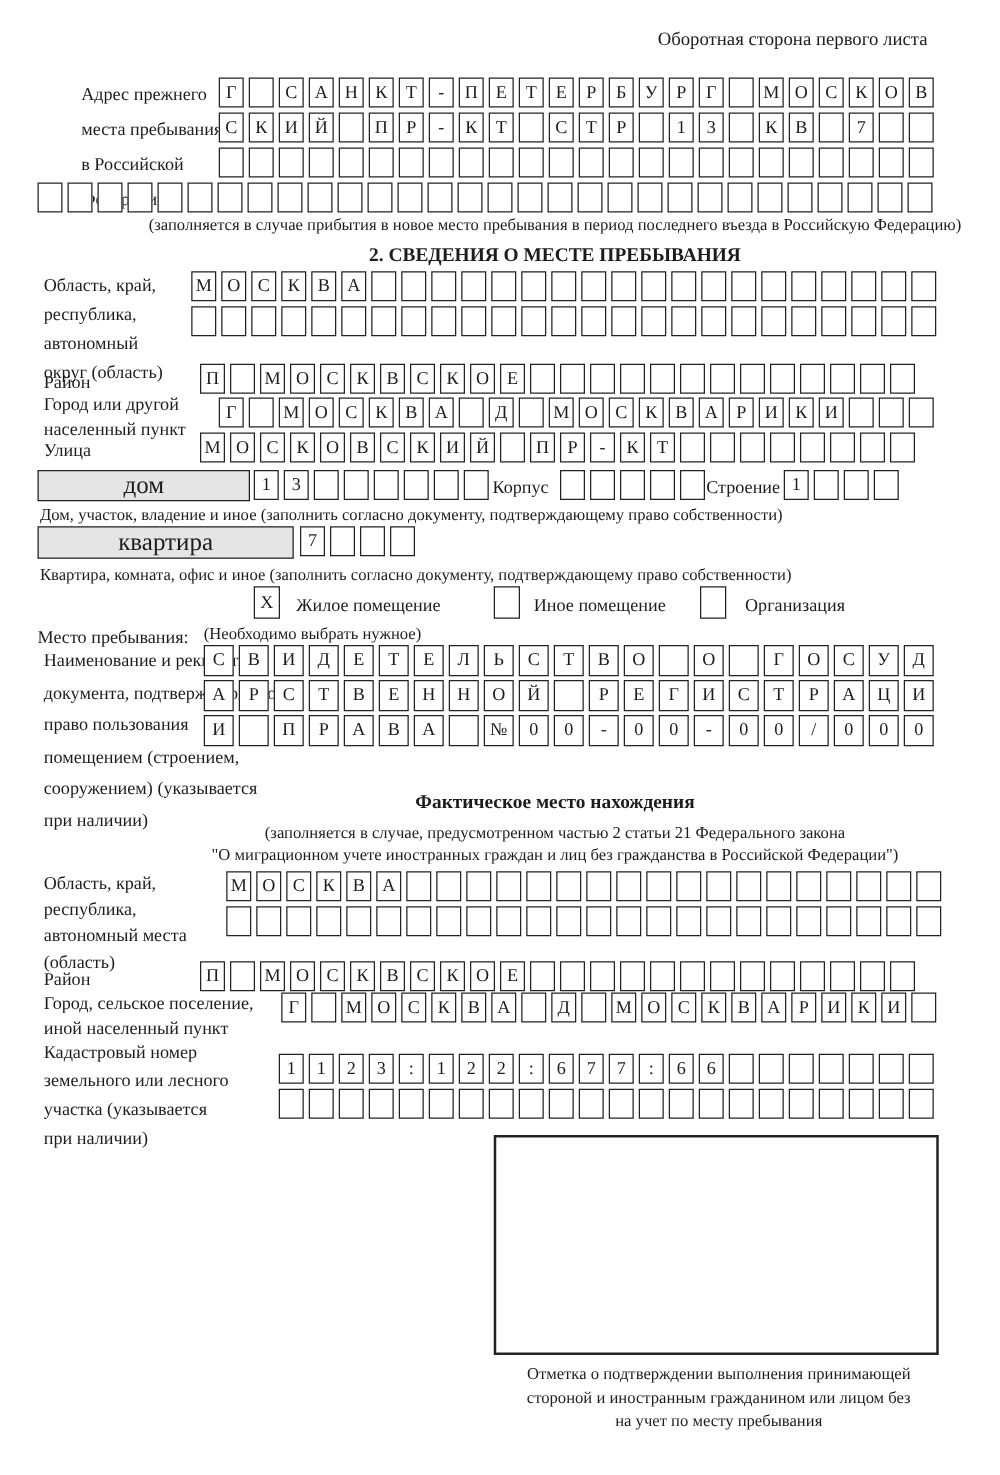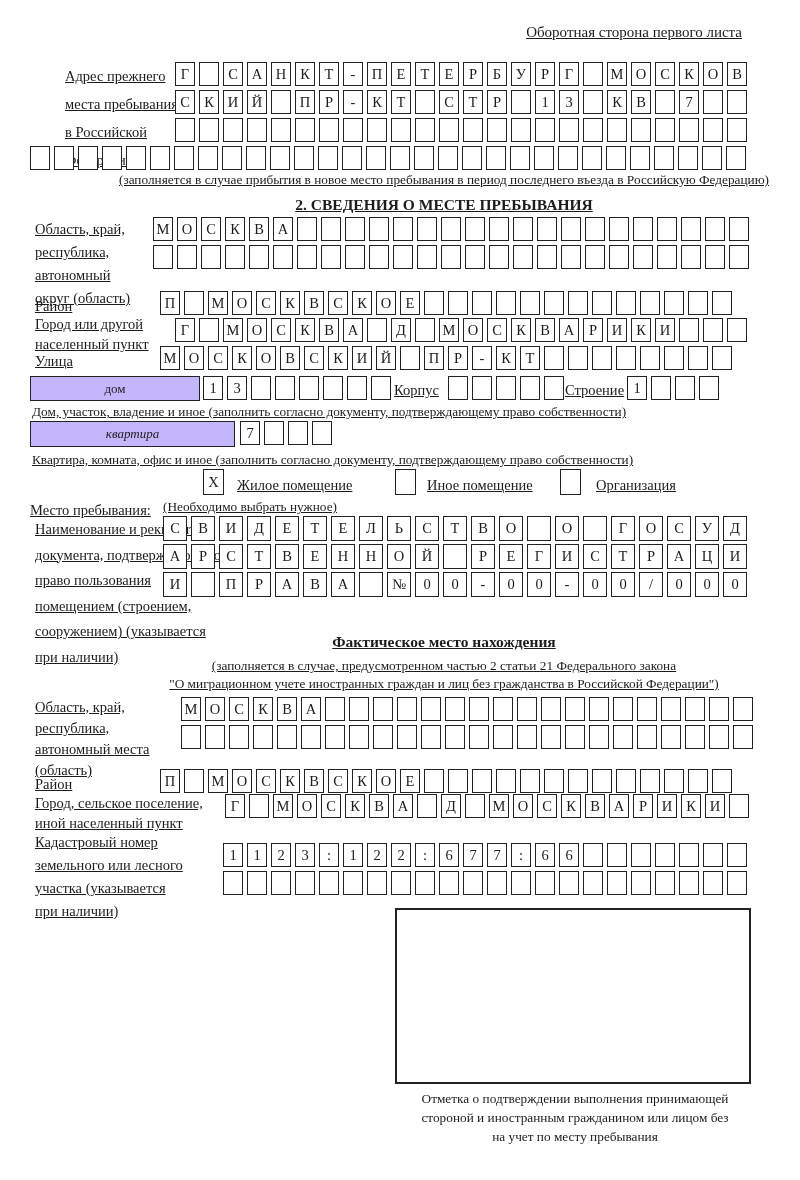--- a/index.html
+++ b/index.html
@@ -1,30 +1,30 @@
 <!DOCTYPE html>
 <html><head>
 <meta charset="utf-8">
 <style>
   html,body{margin:0;padding:0;background:#fff;}
   .page{position:relative;width:800px;height:1180px;background:#ffffff;overflow:hidden;
         font-family:"Liberation Serif","DejaVu Serif",serif;color:#1c1c1c;}
-  .abs{position:absolute;text-decoration:underline;}
+  .abs{position:absolute;}
   .hdr{font-size:15px;}
   .lbl{font-size:14.5px;line-height:24px;white-space:nowrap;}
   .note{font-size:13.3px;white-space:nowrap;}
   .title{font-weight:bold;font-size:15.5px;}
   .center{left:0;width:800px;text-align:center;padding-left:44px;}
   .cellrow{position:absolute;display:flex;gap:4px;}
   .cell{flex:0 0 auto;width:20px;height:24px;box-sizing:border-box;border:1.6px solid #222;
         background:#fff;display:flex;align-items:center;justify-content:center;
         font-size:14.5px;line-height:1;}
   .wide .cell{width:24px;height:25px;}
-  .wbox{position:absolute;box-sizing:border-box;border:1.6px solid #222;background:#c4b5fd;
-        display:flex;align-items:center;justify-content:center;font-size:13px;}
+  .wbox{position:absolute;box-sizing:border-box;border:1.6px solid #222;background:#e5e5e5;
+        display:flex;align-items:center;justify-content:center;font-size:20px;}
   .chk{position:absolute;width:21px;height:26px;box-sizing:border-box;border:1.6px solid #222;
        background:#fff;display:flex;align-items:center;justify-content:center;font-size:14.5px;}
   .stamp{position:absolute;box-sizing:border-box;border:2px solid #222;background:#fff;}
   .cap{position:absolute;text-align:center;font-size:13.3px;line-height:19px;}
 </style>
 </head>
 <body>
 
 <div class="page">
 
@@ -319,21 +319,21 @@
     </div>
   <div class="abs lbl" style="left:565px;top:378px;">Строение</div>
   <div class="cellrow" style="left:627px;top:376px;">
       <span class="cell">1</span>
       <span class="cell"></span>
       <span class="cell"></span>
       <span class="cell"></span>
     </div>
   <div class="abs note" style="left:32px;top:404px;">Дом, участок, владение и иное (заполнить согласно документу, подтверждающему право собственности)</div>
 
-  <div class="wbox" style="left:30px;top:421px;width:205px;height:26px;font-style:italic;">квартира</div>
+  <div class="wbox" style="left:30px;top:421px;width:205px;height:26px;">квартира</div>
   <div class="cellrow" style="left:240px;top:421px;">
       <span class="cell">7</span>
       <span class="cell"></span>
       <span class="cell"></span>
       <span class="cell"></span>
     </div>
   <div class="abs note" style="left:32px;top:452px;">Квартира, комната, офис и иное (заполнить согласно документу, подтверждающему право собственности)</div>
 
   <div class="abs lbl" style="left:30px;top:498px;">Место пребывания:</div>
   <div class="chk" style="left:203px;top:469px;">X</div>

